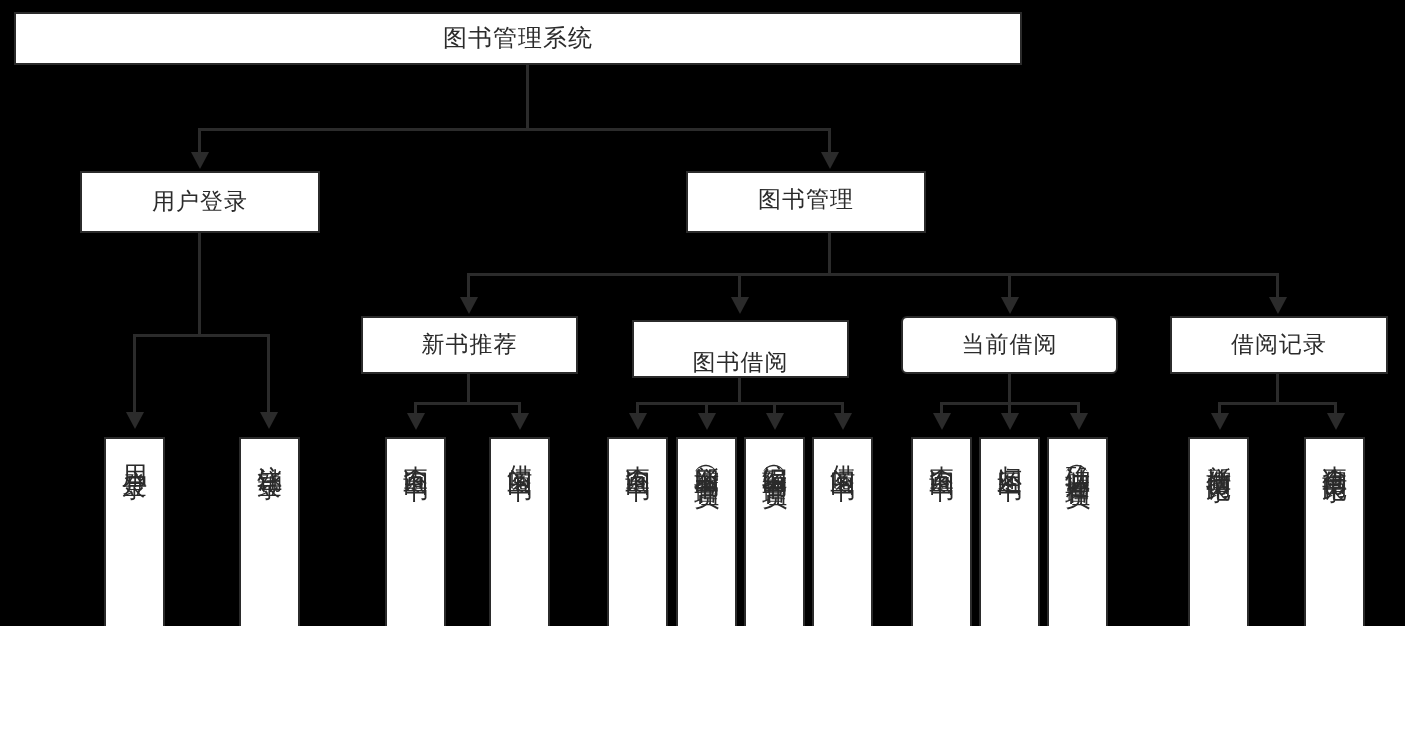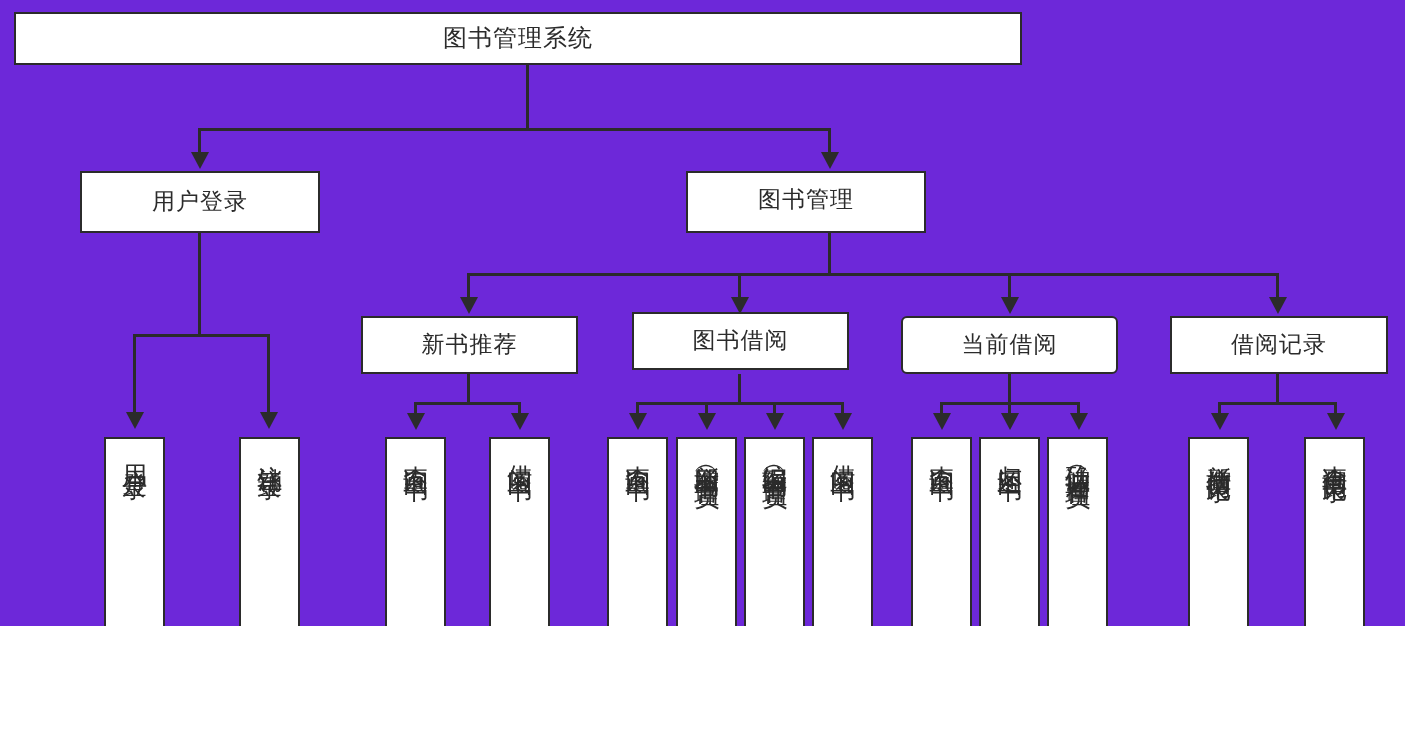--- a/index.html
+++ b/index.html
@@ -7,21 +7,21 @@
     padding: 0;
     background: #ffffff;
   }
   body {
     font-family: "Liberation Sans", "DejaVu Sans", sans-serif;
   }
   #canvas {
     position: relative;
     width: 1405px;
     height: 626px;
-    background: #6d28d9;
+    background: #000000;
     overflow: hidden;
   }
   
   .node {
     position: absolute;
     box-sizing: border-box;
     border: 2px solid #2b2b2b;
     background: #ffffff;
     color: #2b2b2b;
     display: flex;
@@ -128,21 +128,21 @@
   <div class="conn vline" style="left:738px; top:273px; width:3px; height:28px;"></div>
   <div class="arrow" style="left:731px; top:297px;"></div>
   <div class="conn vline" style="left:1008px; top:273px; width:3px; height:28px;"></div>
   <div class="arrow" style="left:1001px; top:297px;"></div>
   <div class="conn vline" style="left:1276px; top:273px; width:3px; height:28px;"></div>
   <div class="arrow" style="left:1269px; top:297px;"></div>
 
   <div class="node h" style="left:361px; top:316px; width:217px; height:58px;">
     <span class="label">新书推荐</span>
   </div>
-  <div class="node h" style="left:632px; top:312px; width:217px; height:58px;">
+  <div class="node h" style="left:632px; top:320px; width:217px; height:58px;align-items:flex-end;">
     <span class="label">图书借阅</span>
   </div>
   <div class="node h" style="left:901px; top:316px; width:217px; height:58px;border-radius:6px;">
     <span class="label">当前借阅</span>
   </div>
   <div class="node h" style="left:1170px; top:316px; width:218px; height:58px;justify-content:center;">
     <span class="label">借阅记录</span>
   </div>
 
   <div class="conn vline" style="left:467px; top:374px; width:3px; height:30px;"></div>

